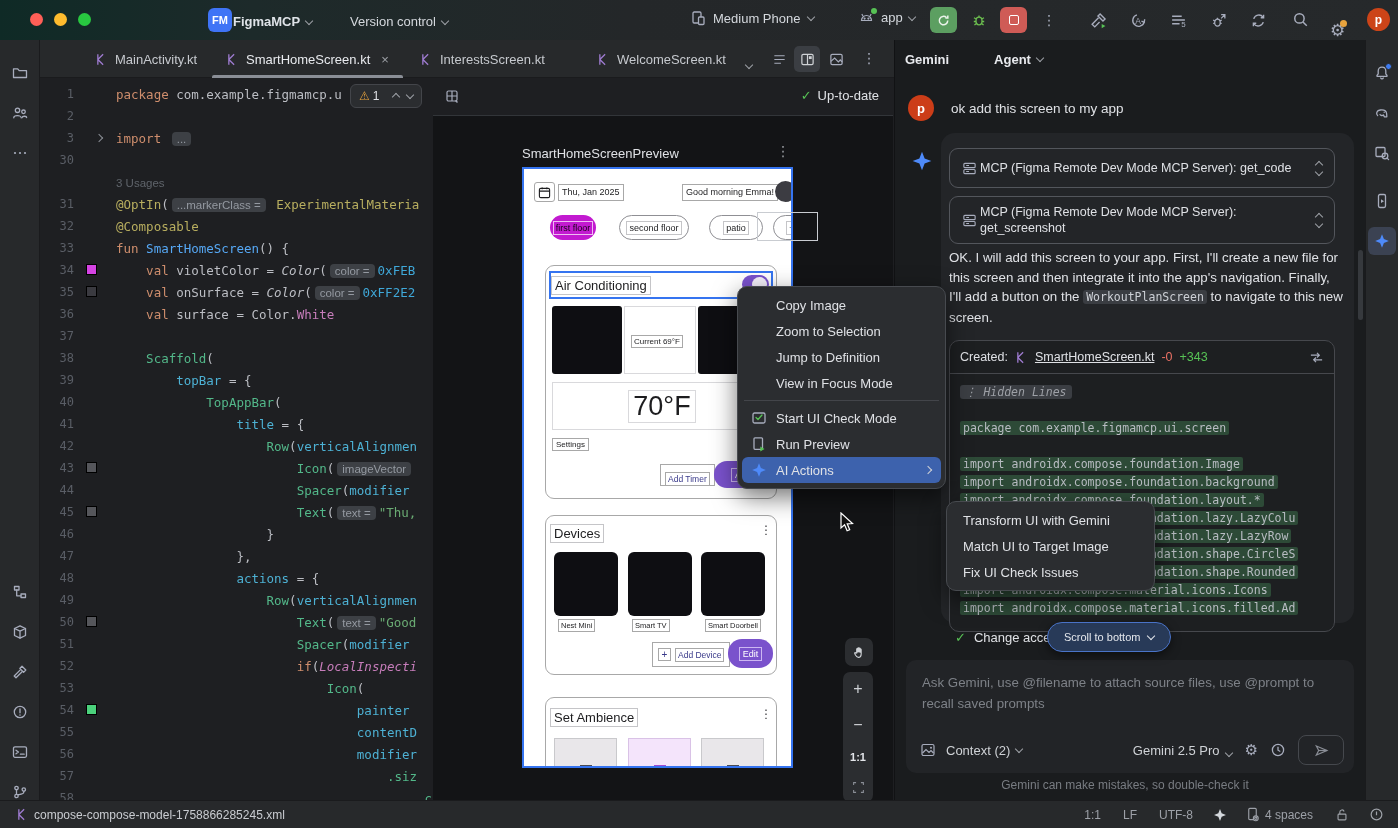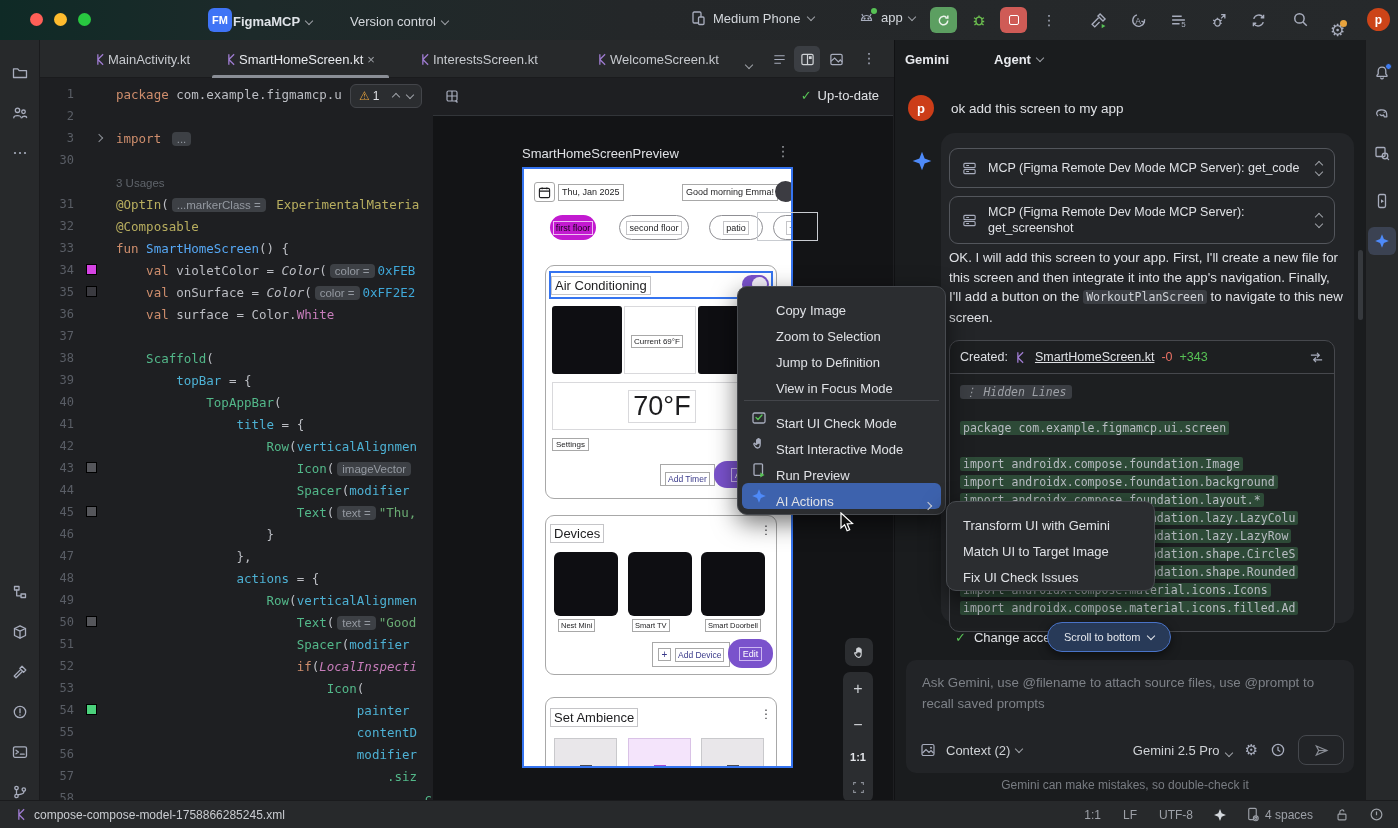--- a/index.html
+++ b/index.html
@@ -17,21 +17,21 @@
   .tb-label { color:#dfe3e8; font-size:13px; font-weight:700; }
   .tb-label2 { color:#d4d8dd; font-size:13px; }
   .chev { display:inline-block; width:6px; height:6px; border-right:1.4px solid #9da0a6; border-bottom:1.4px solid #9da0a6; transform:rotate(45deg); margin-left:6px; margin-bottom:2px; }
   .chev.up { transform:rotate(-135deg); margin-bottom:-2px; }
   .sqbtn { width:27px; height:26px; border-radius:6px; display:flex; align-items:center; justify-content:center; }
   .fm { width:24px; height:24px; border-radius:6px; background:#3f74f6; color:#fff; font-size:11px; font-weight:700; display:flex; align-items:center; justify-content:center; }
   .avatar-sm { width:23px; height:23px; border-radius:50%; background:#cc4418; color:#fff; font-size:12px; font-weight:700; display:flex; align-items:center; justify-content:center; }
 
   
   #tabband { position:absolute; left:0; top:40px; width:1398px; height:38px; background:#27292b; border-bottom:1px solid #1a1b1d; }
-  .tab { position:absolute; top:0; height:38px; display:flex; align-items:center; color:#c6c9ce; font-size:13px; }
+  .tab { position:absolute; top:0; height:38px; display:flex; align-items:center; gap:7px; color:#c6c9ce; font-size:13px; }
   .tab.active { color:#e8eaee; }
   .tab .underline { position:absolute; left:-14px; right:-14px; bottom:0; height:3px; background:#8a8e96; border-radius:2px 2px 0 0; }
   .tabicon { display:flex; align-items:center; justify-content:center; }
   .iconbtn { display:flex; align-items:center; justify-content:center; width:26px; height:26px; border-radius:5px; color:#a8adbd; }
   .iconbtn.on { background:#3b3e43; }
 
   
   #lstrip { position:absolute; left:0; top:40px; width:40px; height:760px; background:#27292b; border-right:1px solid #1a1b1d; }
   #rstrip { position:absolute; left:1365px; top:40px; width:33px; height:760px; background:#27292b; border-left:1px solid #1a1b1d; }
   .stripbtn { position:absolute; width:28px; height:28px; border-radius:6px; display:flex; align-items:center; justify-content:center; color:#a8adbd; }
@@ -68,36 +68,36 @@
   .blackbox { background:#0e0e12; border-radius:3px; }
   .purple { background:#7a52cc; }
   
   .zctrl { position:absolute; background:#2b2d30; border-radius:7px; color:#cfd2d6; }
 
   
   #sel-rect { position:absolute; border:1.5px solid #c9ccd1; z-index:5; }
 
   
   #ctxmenu { position:absolute; left:737px; top:286px; width:209px; background:#2b2d30; border:1px solid #474a4f; border-radius:10px; padding:5px 4px; z-index:20; box-shadow:0 8px 24px rgba(0,0,0,.55); }
-  .mi { position:relative; height:26px; display:flex; align-items:flex-end; padding-left:34px; padding-right:8px; color:#dfe1e5; font-size:13px; border-radius:6px; }
+  .mi { position:relative; height:26px; display:flex; align-items:center; padding-left:34px; padding-right:8px; color:#dfe1e5; font-size:13px; border-radius:6px; }
   .mi .mico { position:absolute; left:9px; top:5px; width:16px; height:16px; color:#a8adbd; }
   .mi.hl { background:#3d62ad; }
   .msep { height:1px; background:#43454a; margin:4px 2px; }
   .subarrow { position:absolute; right:10px; width:6px; height:6px; border-right:1.4px solid #cfd2d6; border-bottom:1.4px solid #cfd2d6; transform:rotate(-45deg); }
   #submenu { position:absolute; left:946px; top:501px; width:209px; background:#2b2d30; border:1px solid #474a4f; border-radius:10px; padding:5px 4px; z-index:21; box-shadow:0 8px 24px rgba(0,0,0,.55); }
   #submenu .mi { padding-left:12px; }
 
   
   #gemini { position:absolute; left:894px; top:40px; width:471px; height:760px; background:#1a1c1e; border-left:1px solid #111214; }
   #gm-header { position:absolute; left:0; top:0; width:471px; height:38px; display:flex; align-items:center; }
   .gm-title { color:#e8eaee; font-weight:700; font-size:13px; }
   .avatar-chat { position:absolute; width:26px; height:26px; border-radius:50%; background:#cc3d18; color:#fff; font-weight:700; font-size:13px; display:flex; align-items:center; justify-content:center; }
   .usertext { color:#dfe1e5; font-size:13.5px; }
   #bubble { position:absolute; left:46px; top:93px; width:413px; height:490px; background:#232528; border-radius:14px; }
-  .mcp-chip { position:absolute; left:54px; width:386px; border:1px solid #53565c; border-radius:9px; background:#232528; display:flex; align-items:center; padding:0 12px; gap:11px; color:#dfe1e5; font-size:12.5px; }
+  .mcp-chip { position:absolute; left:54px; width:386px; border:1px solid #53565c; border-radius:9px; background:#232528; display:flex; align-items:center; padding:0 12px; gap:3px; color:#dfe1e5; font-size:12.5px; }
   .mcp-chev { margin-left:auto; display:flex; flex-direction:column; gap:1px; align-items:center; }
   .para { position:absolute; left:54px; top:208px; width:396px; color:#dfe1e5; font-size:13.3px; line-height:19.5px; }
   .inlinecode { font-family:"DejaVu Sans Mono", monospace; font-size:11.5px; background:#3a3d42; border-radius:3px; padding:0 3px; color:#cdd0d6; }
   #created-card { position:absolute; left:54px; top:288px; width:386px; height:292px; border:1px solid #46484d; border-radius:10px; overflow:hidden; background:#1d1f21;margin-top:12px; }
   #cc-head { height:33px; border-bottom:1px solid #46484d; display:flex; align-items:center; padding:0 10px; gap:7px; font-size:12.5px; color:#dfe1e5; }
   .linku { text-decoration:underline; color:#dfe1e5; }
   .delred { color:#e97064; } .addgreen { color:#57c255; }
   #cc-code { padding:9px 10px; font-family:"DejaVu Sans Mono", monospace; font-size:11.5px; line-height:18px; color:#b8bcc2; white-space:pre; }
   .diffadd { background:#2d4a37; padding:0 3px; border-radius:2px; }
   .hidden-chip { background:#3b3e43; color:#9da0a6; font-style:italic; border-radius:3px; padding:0 5px; }
@@ -709,28 +709,20 @@
           <svg width="16" height="16" viewBox="0 0 16 16" fill="none" stroke="currentColor" stroke-width="1.3" stroke-linecap="round" stroke-linejoin="round">
             <rect x="2" y="3" width="12" height="10" rx="1.5"></rect>
             <path d="M5 7.5l2 2 4-4.5" stroke="#57c255"></path>
           </svg>
         </span>
         <span>Start UI Check Mode</span>
       </div>
       <div class="mi">
         <span class="mico">
           <svg width="16" height="16" viewBox="0 0 16 16" fill="none" stroke="currentColor" stroke-width="1.3" stroke-linecap="round" stroke-linejoin="round">
-            <path d="M5.6 8.6V4.4c0-.9 1.2-.9 1.2 0v3.2M6.8 7.2V3.4c0-.9 1.2-.9 1.2 0v3.8M8 7.2V4c0-.8 1.2-.8 1.2 0v4c0 2.3-.9 4-2.7 4-1.3 0-2.2-.8-3.1-2.5-.5-.9-.9-1.8-.5-2.1.5-.4 1.2.1 1.6.8"></path>
-          </svg>
-        </span>
-        <span>Start Interactive Mode</span>
-      </div>
-      <div class="mi">
-        <span class="mico">
-          <svg width="16" height="16" viewBox="0 0 16 16" fill="none" stroke="currentColor" stroke-width="1.3" stroke-linecap="round" stroke-linejoin="round">
             <rect x="3" y="1.8" width="8.5" height="11.5" rx="1"></rect>
             <path d="M9.3 10.6l4.2 2.4-4.2 2.4z" fill="#57c255" stroke="none"></path>
           </svg>
         </span>
         <span>Run Preview</span>
       </div>
       <div class="mi hl">
         <span class="mico">
           <svg width="16" height="16" viewBox="0 0 16 16" fill="none" stroke="currentColor" stroke-width="1.3" stroke-linecap="round" stroke-linejoin="round">
             <path d="M8 1.2 9.9 6.1 14.8 8 9.9 9.9 8 14.8 6.1 9.9 1.2 8 6.1 6.1Z" fill="#4e8af9" stroke="none"></path>

